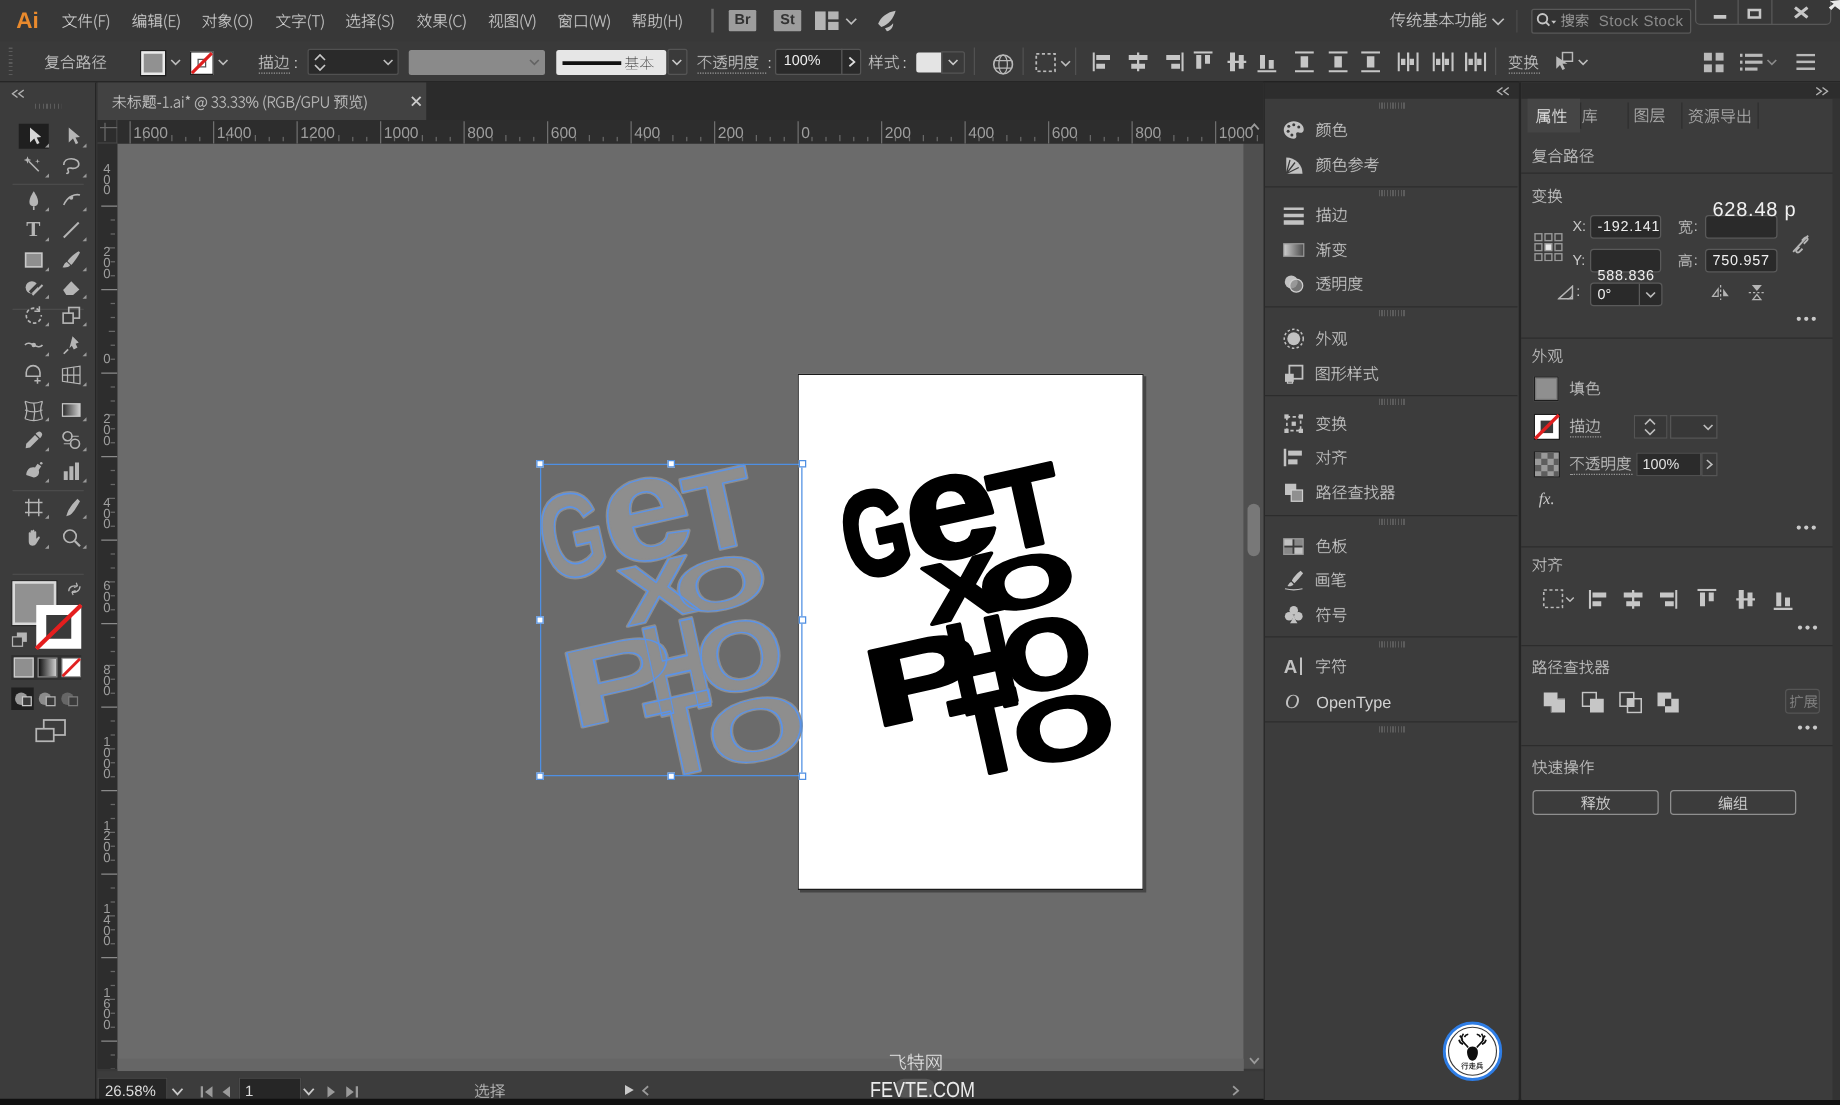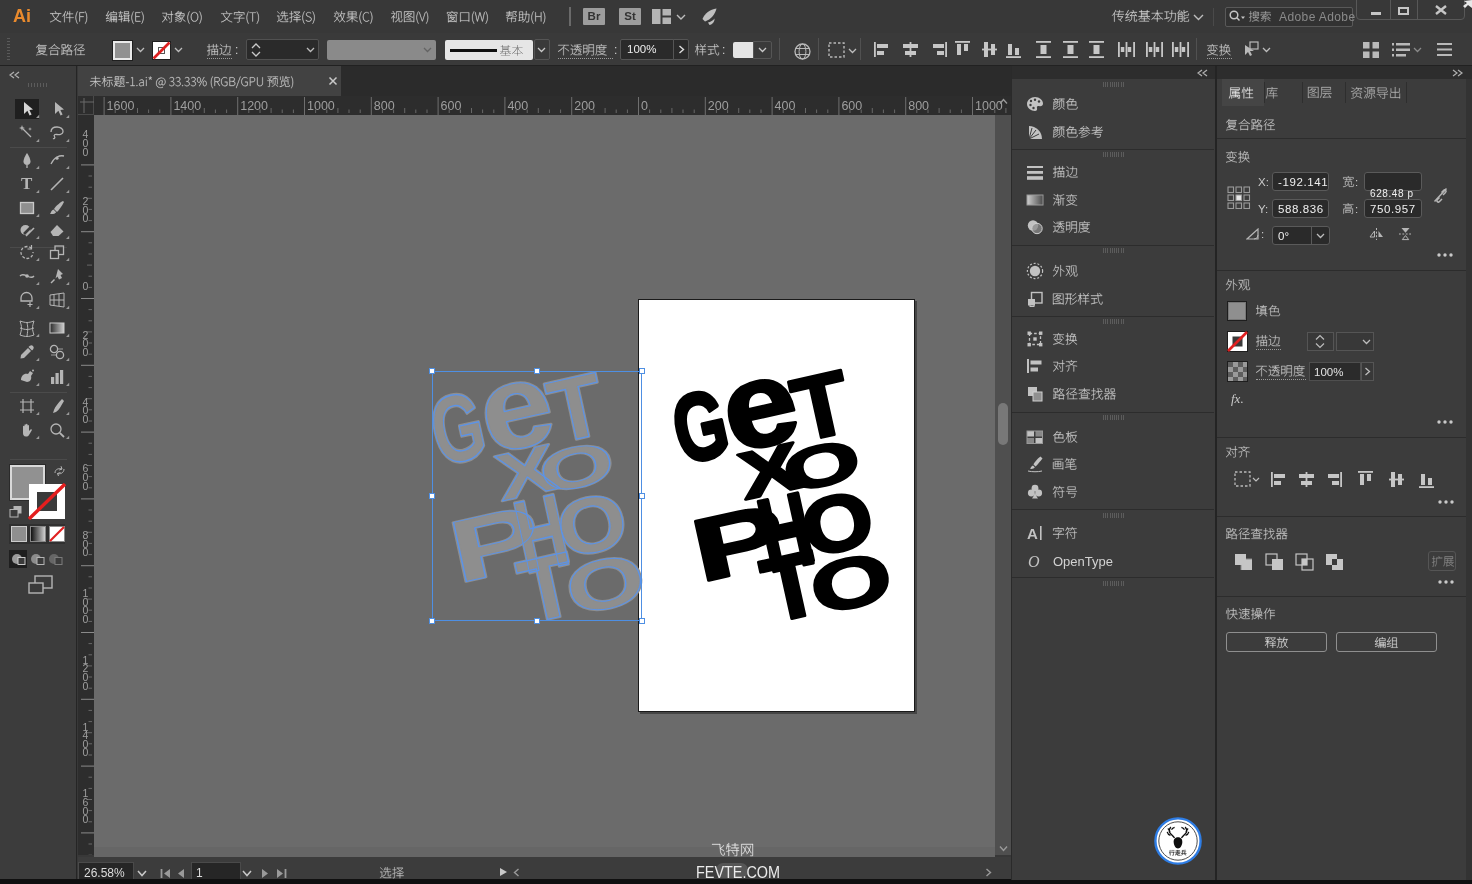--- a/index.html
+++ b/index.html
@@ -88,21 +88,21 @@
 <svg class="ab" style="left:1229px;top:10px" width="17" height="12">
     <circle cx="5" cy="5" r="3.8" fill="none" stroke="#c6c6c6" stroke-width="1.5"></circle>
     <path d="M7.8 7.8 L10.5 10.5" stroke="#c6c6c6" stroke-width="1.5"></path>
     <path d="M12 6.5 L16 6.5 L14 9 Z" fill="#c6c6c6"></path>
   </svg>
 <svg style="position:absolute;left:1249.0px;top:10.5px;overflow:visible" width="21.5" height="10.4" viewBox="0 0 21.50 10.41">
     <g transform="scale(0.01150,-0.01150) translate(-51.0,-832.0)">
       <path d="M51 281Q105 302 181 333.5Q257 365 336 399L342 371Q269 340 195.5 308.5Q122 277 64 253ZM55 617H333V587H55ZM187 830H217V-16Q217 -35 211 -43.5Q205 -52 192 -57Q179 -61 155 -62.0Q131 -63 90 -63Q89 -57 86 -48.5Q83 -40 79 -33Q113 -34 138 -34.0Q163 -34 171 -33Q179 -33 183 -30.0Q187 -27 187 -17ZM569 786 596 765Q559 745 509 728.0Q459 711 412 698Q411 703 407 709.5Q403 716 400 720Q445 734 492.5 752.0Q540 770 569 786ZM400 720 429 711V397H400ZM414 426H871V709H713V738H901V397H414ZM413 584H568V555H413ZM719 585H882V556H719ZM632 832H662V268H632ZM378 277H873V247H378ZM860 277H867L873 278L893 267Q857 190 795.5 132.5Q734 75 656.5 34.0Q579 -7 492 -33.0Q405 -59 318 -73Q316 -67 311.5 -59.0Q307 -51 302 -45Q387 -33 471.5 -8.5Q556 16 632 54.0Q708 92 767.5 146.0Q827 200 860 270ZM449 263Q492 182 566 120.0Q640 58 737.5 17.5Q835 -23 947 -42Q943 -45 939 -50.0Q935 -55 932 -60.0Q929 -65 926 -69Q815 -47 716.5 -4.0Q618 39 542.5 103.0Q467 167 422 252Z M1484 832H1514V559H1484ZM1676 343 1699 358Q1736 329 1775 294.0Q1814 259 1848.5 224.5Q1883 190 1904 163L1879 144Q1859 172 1825.5 207.0Q1792 242 1753 278.0Q1714 314 1676 343ZM1647 122 1669 138Q1713 116 1760.5 87.5Q1808 59 1850.5 30.5Q1893 2 1920 -22L1898 -42Q1871 -18 1829 11.0Q1787 40 1739.5 69.5Q1692 99 1647 122ZM1314 136 1342 126Q1311 94 1271 62.5Q1231 31 1188.5 3.5Q1146 -24 1106 -45Q1104 -42 1099 -38.5Q1094 -35 1089 -31.0Q1084 -27 1080 -25Q1143 6 1206 48.5Q1269 91 1314 136ZM1080 732H1918V703H1080ZM1081 577H1921V409H1892V548H1110V409H1081ZM1119 178Q1119 182 1117 188.5Q1115 195 1113 201.5Q1111 208 1109 213Q1129 215 1163.5 225.5Q1198 236 1241 254Q1265 263 1312 284.0Q1359 305 1420.5 335.0Q1482 365 1548.5 401.5Q1615 438 1678 477L1702 454Q1564 369 1426 305.0Q1288 241 1153 194V193Q1153 193 1148 192.0Q1143 191 1136 188.5Q1129 186 1124 183.5Q1119 181 1119 178ZM1119 178V200L1150 215L1804 251Q1806 244 1809.5 236.5Q1813 229 1817 225Q1660 216 1548.5 209.0Q1437 202 1362.5 197.5Q1288 193 1242 190.0Q1196 187 1171.5 185.0Q1147 183 1136 181.5Q1125 180 1119 178ZM1190 341Q1190 345 1188 351.5Q1186 358 1184.5 365.0Q1183 372 1181 376Q1193 377 1211 383.5Q1229 390 1249 400Q1261 406 1284 419.0Q1307 432 1337 451.0Q1367 470 1399 492.5Q1431 515 1460 539L1488 521Q1421 469 1354 429.0Q1287 389 1221 361V360Q1221 360 1213.5 357.5Q1206 355 1198 350.5Q1190 346 1190 341ZM1190 341V366L1217 377L1560 400Q1557 393 1553.5 385.0Q1550 377 1548 372Q1454 366 1391.5 361.5Q1329 357 1291.5 354.0Q1254 351 1233.5 348.5Q1213 346 1204 344.5Q1195 343 1190 341ZM1495 219H1525V-17Q1525 -35 1519.5 -44.0Q1514 -53 1497 -58Q1481 -62 1447 -63.0Q1413 -64 1357 -64Q1356 -56 1352.5 -48.5Q1349 -41 1344 -34Q1380 -35 1406.5 -35.5Q1433 -36 1451 -35.5Q1469 -35 1476 -34Q1488 -33 1491.5 -29.5Q1495 -26 1495 -17Z" fill="#a9a9a9" stroke="#a9a9a9" stroke-width="26"></path>
     </g>
   </svg>
-<div class="txt" style="left:1279px;top:10px;font-size:12px;letter-spacing:0.4px;color:#8a8a8a">Adobe Adobe</div>
+<div class="txt" style="left:1279px;top:10px;font-size:12px;letter-spacing:0.4px;color:#8a8a8a">Stock Stock</div>
 <div class="ab" style="left:1356px;top:-4px;width:109px;height:24px;border:1px solid #585858;border-radius:0 0 4px 4px"></div>
 <div class="ab" style="left:1390px;top:-4px;width:1px;height:24px;background:#585858"></div>
 <div class="ab" style="left:1417px;top:-4px;width:1px;height:24px;background:#585858"></div>
 <div class="ab" style="left:1371px;top:11.5px;width:10px;height:3px;background:#c6c6c6"></div>
 <div class="ab" style="left:1398px;top:7px;width:11px;height:8px;border:2px solid #c6c6c6"></div>
 <svg class="ab" style="left:1435px;top:5px" width="12" height="10">
     <path d="M1 1 L11 9 M11 1 L1 9" stroke="#c6c6c6" stroke-width="2.4"></path>
   </svg>
 <svg class="ab" style="left:1463px;top:0px" width="9" height="8">
     <path d="M9 0 L9 8 L5 5 L2 8 L0 6 L4 3 L1 1 Z" fill="#e8e8e8"></path>
@@ -1133,24 +1133,24 @@
 <div class="txt" style="left:1258px;top:176px;font-size:11.5px;color:#c9c9c9">X:</div>
 <div class="ab" style="left:1272px;top:172px;width:57px;height:19px;background:#2a2a2a;border:1px solid #5a5a5a;border-radius:3px"></div>
 <div class="txt" style="left:1278px;top:176px;font-size:11.5px;letter-spacing:0.6px;color:#f0f0f0">-192.141</div>
 <svg style="position:absolute;left:1343.0px;top:176.0px;overflow:visible" width="10.8" height="11.1" viewBox="0 0 10.80 11.11">
     <g transform="scale(0.01200,-0.01200) translate(-53.0,-838.0)">
       <path d="M83 733H919V581H890V704H112V581H83ZM170 573H832V544H170ZM347 661H378V453H347ZM622 661H651V453H622ZM536 185H566V4Q566 -14 579 -20.0Q592 -26 635 -26Q646 -26 675 -26.0Q704 -26 739.5 -26.0Q775 -26 806.5 -26.0Q838 -26 852 -26Q881 -26 895.5 -14.5Q910 -3 915.5 34.5Q921 72 923 149Q928 146 933 143.0Q938 140 943.5 138.0Q949 136 953 134Q950 56 942 15.0Q934 -26 914 -41.0Q894 -56 853 -56Q847 -56 825 -56.0Q803 -56 774 -56.0Q745 -56 715.5 -56.0Q686 -56 664.5 -56.0Q643 -56 638 -56Q599 -56 576.5 -51.5Q554 -47 545 -34.0Q536 -21 536 4ZM455 829 482 838Q501 812 519 780.0Q537 748 545 725L518 715Q509 738 491 770.0Q473 802 455 829ZM471 335H500V258Q500 226 493.5 190.5Q487 155 464.5 118.0Q442 81 395.5 45.0Q349 9 270 -25.0Q191 -59 70 -88Q69 -84 66 -79.5Q63 -75 59.5 -70.0Q56 -65 53 -62Q171 -34 248 -2.5Q325 29 370.5 63.0Q416 97 437.5 131.0Q459 165 465 197.5Q471 230 471 258ZM222 407H775V92H746V377H251V92H222Z" fill="#c9c9c9" stroke="#c9c9c9" stroke-width="25"></path>
     </g>
   </svg>
 <div class="txt" style="left:1355px;top:176px;font-size:11.5px;color:#c9c9c9">:</div>
 <div class="ab" style="left:1364px;top:172px;width:58px;height:19px;background:#2a2a2a;border:1px solid #5a5a5a;border-radius:3px"></div>
-<div class="txt" style="left:1370px;top:188px;font-size:10px;letter-spacing:0.6px;color:#f0f0f0">628.48 p</div>
+<div class="txt" style="left:1370px;top:160px;font-size:16px;letter-spacing:0.6px;color:#f0f0f0">628.48 p</div>
 <div class="txt" style="left:1258px;top:203px;font-size:11.5px;color:#c9c9c9">Y:</div>
 <div class="ab" style="left:1272px;top:199px;width:57px;height:19px;background:#2a2a2a;border:1px solid #5a5a5a;border-radius:3px"></div>
-<div class="txt" style="left:1278px;top:203px;font-size:11.5px;letter-spacing:0.6px;color:#f0f0f0">588.836</div>
+<div class="txt" style="left:1278px;top:215px;font-size:11.5px;letter-spacing:0.6px;color:#f0f0f0">588.836</div>
 <svg style="position:absolute;left:1343.0px;top:203.0px;overflow:visible" width="10.4" height="10.8" viewBox="0 0 10.43 10.79">
     <g transform="scale(0.01200,-0.01200) translate(-64.0,-830.0)">
       <path d="M64 715H933V685H64ZM264 581V454H741V581ZM234 611H770V425H234ZM109 353H878V324H138V-69H109ZM862 353H891V-21Q891 -37 886.5 -44.5Q882 -52 869 -57Q857 -61 831.5 -61.5Q806 -62 762 -62Q761 -56 757.5 -48.5Q754 -41 750 -36Q774 -36 794 -36.0Q814 -36 828 -36.0Q842 -36 847 -36Q862 -35 862 -22ZM464 826 486 830Q499 798 511 761.0Q523 724 528 701L505 692Q499 718 487 756.0Q475 794 464 826ZM301 242H699V54H301V83H670V213H301ZM288 242H318V-5H288Z" fill="#c9c9c9" stroke="#c9c9c9" stroke-width="25"></path>
     </g>
   </svg>
 <div class="txt" style="left:1355px;top:203px;font-size:11.5px;color:#c9c9c9">:</div>
 <div class="ab" style="left:1364px;top:199px;width:58px;height:19px;background:#2a2a2a;border:1px solid #5a5a5a;border-radius:3px"></div>
 <div class="txt" style="left:1370px;top:203px;font-size:11.5px;letter-spacing:0.6px;color:#f0f0f0">750.957</div>
 <svg class="ab" style="left:1433px;top:187px" width="15" height="16">
     <g stroke="#b5b5b5" stroke-width="1.5" fill="none">

